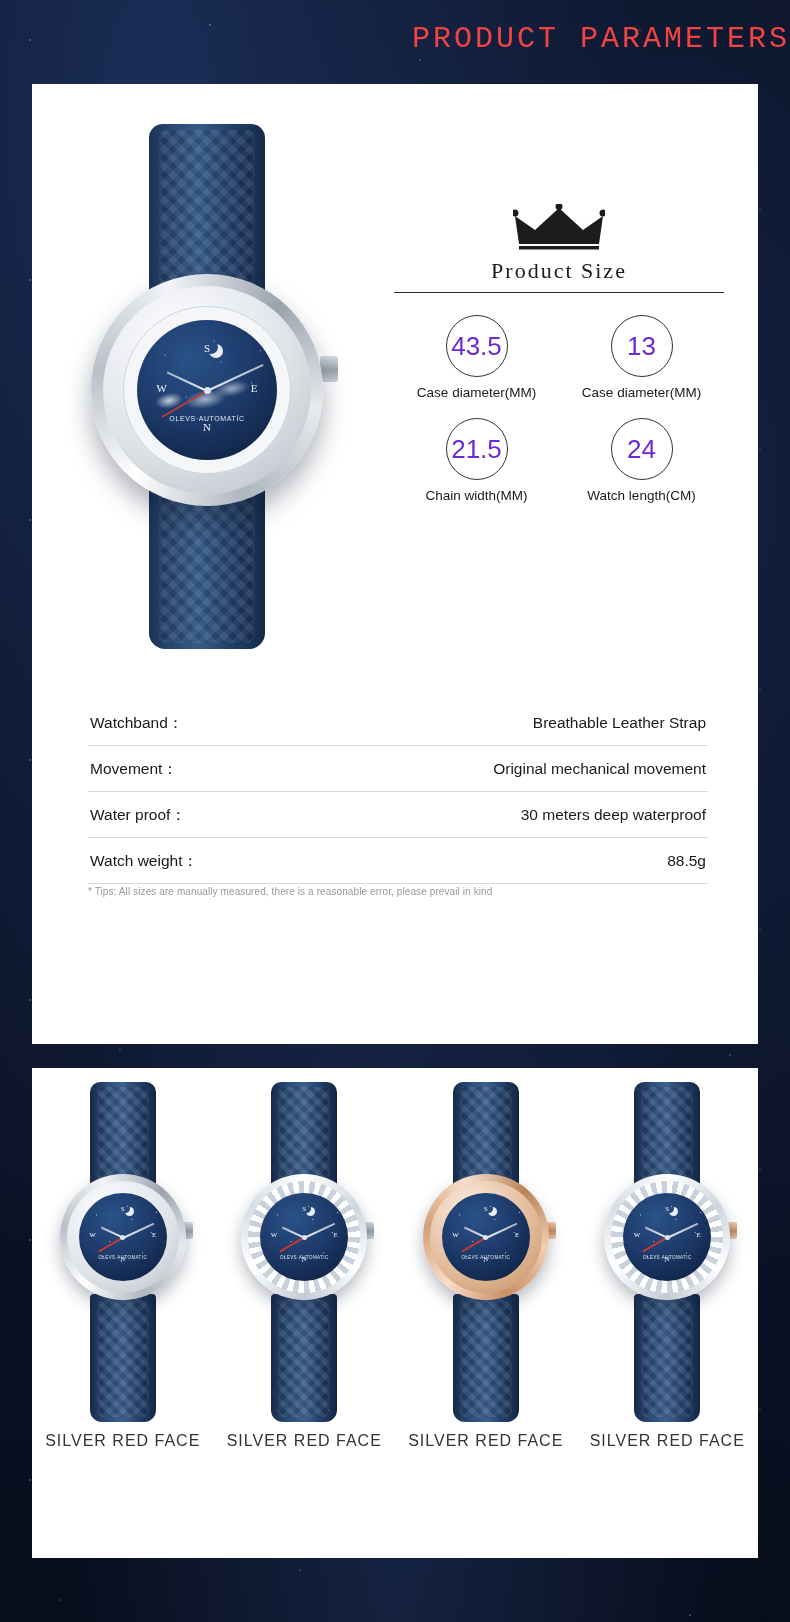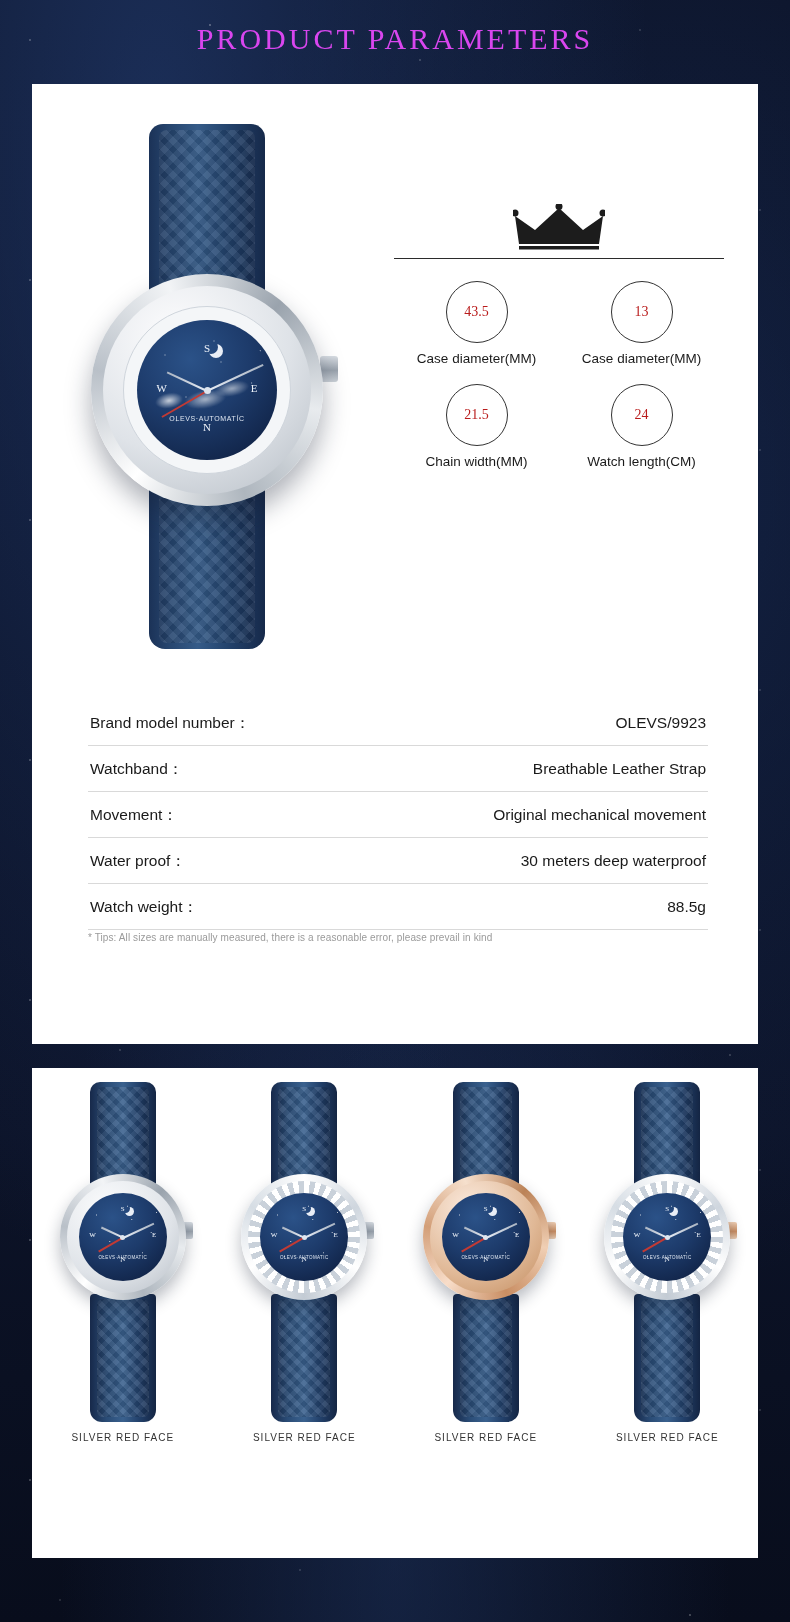--- a/index.html
+++ b/index.html
@@ -42,25 +42,25 @@
       radial-gradient(1px 1px at 760px 210px, rgba(255,255,255,0.5), transparent);
     background-repeat: repeat;
     background-size: 790px 240px;
     opacity: 0.9;
   }
 
   
   .title {
     position: absolute;
     top: 22px; left: 0; right: 0;
-    text-align: center;
-    color: #d946ef;
+    text-align: right;
+    color: #ef4444;
     font-size: 30px;
     letter-spacing: 3px;
-    font-family: Liberation Serif, serif;
+    font-family: Liberation Mono, monospace;
     font-weight: 400;
   }
 
   
   .card-main {
     position: absolute;
     left: 32px; top: 84px;
     width: 726px; height: 960px;
     background: #ffffff;
   }
@@ -178,22 +178,22 @@
   .size-title {
     text-align:center; font-family:"Liberation Serif", serif;
     font-size:22px; color:#1b1b1b; letter-spacing:2px; padding-bottom:8px;
   }
   .size-rule { height:1px; background:#2b2b2b; width:100%; margin-bottom:22px; }
   .spec-grid { display:flex; flex-wrap:wrap; }
   .spec-cell { width:50%; text-align:center; margin-bottom:18px; }
   .circle {
     width:62px; height:62px; border:1.4px solid #333; border-radius:50%;
     display:flex; align-items:center; justify-content:center;
-    margin:0 auto 8px; font-size:14px; color:#b91c1c;
-    font-family:Liberation Serif, serif;
+    margin:0 auto 8px; font-size:26px; color:#6d28d9;
+    font-family:Liberation Sans, sans-serif;
   }
   .spec-label { font-size:13.5px; color:#1a1a1a; }
 
   
   .param-table {
     position:absolute; left:56px; top:616px; width:620px;
   }
   .param-row {
     display:flex; justify-content:space-between; align-items:baseline;
     border-bottom:1px solid #d9d9d9;
@@ -239,21 +239,21 @@
   }
   .mini-dial {
     position:absolute; inset:19px; border-radius:50%;
     background: radial-gradient(circle at 38% 28%, #2b5288 0%, #1d3b6b 45%, #12264b 80%, #0d1b38 100%);
     overflow:hidden;
   }
   .mini-crown { position:absolute; right:-5px; top:140px; width:11px; height:17px; border-radius:2px; }
   .crown-silver { background:linear-gradient(180deg,#d8dde3,#9aa3ad 55%,#cdd3d9); }
   .crown-gold { background:linear-gradient(180deg,#f0cfb4,#c98e63 55%,#edd0b6); }
   .variant-label {
-    margin-top:10px; font-size:10px; letter-spacing:1px; color:#333;
+    margin-top:10px; font-size:16px; letter-spacing:1px; color:#333;
   }
   .mini-hand-h, .mini-hand-m {
     position:absolute; left:50%; top:50%; transform-origin:0 50%; height:1.6px;
     background:linear-gradient(90deg,#e7edf5,#aab4c2);
   }
   .mini-hand-h { width:24px; transform:rotate(205deg); }
   .mini-hand-m { width:34px; transform:rotate(-25deg); }
   .mini-hand-r { position:absolute; left:50%; top:50%; transform-origin:0 50%; width:28px; height:1.6px; background:#c23a34; transform:rotate(150deg); }
   .mini-pivot { position:absolute; left:50%; top:50%; width:5px; height:5px; margin:-2.5px 0 0 -2.5px; border-radius:50%; background:#dfe6ef; }
   .mini-moon { position:absolute; left:48%; top:13%; width:9px; height:9px; border-radius:50%; box-shadow:4px 3px 0 0 #e9eef6; }
@@ -323,20 +323,21 @@
   </div>
 
   <div class="size-block">
     <svg class="crown-icon" width="92" height="46" viewBox="0 0 92 46">
       <path d="M6 40 L2 12 L22 26 L46 4 L70 26 L90 12 L86 40 Z" fill="#1c1c1c"></path>
       <circle cx="2" cy="9" r="3.5" fill="#1c1c1c"></circle>
       <circle cx="90" cy="9" r="3.5" fill="#1c1c1c"></circle>
       <circle cx="46" cy="2.5" r="3.5" fill="#1c1c1c"></circle>
       <rect x="6" y="42" width="80" height="3.5" fill="#1c1c1c"></rect>
     </svg>
+    <div class="size-title">Product Size</div>
     <div class="size-rule"></div>
     <div class="spec-grid">
       <div class="spec-cell">
         <div class="circle">43.5</div>
         <div class="spec-label">Case diameter(MM)</div>
       </div>
       <div class="spec-cell">
         <div class="circle">13</div>
         <div class="spec-label">Case diameter(MM)</div>
       </div>
@@ -345,24 +346,20 @@
         <div class="spec-label">Chain width(MM)</div>
       </div>
       <div class="spec-cell">
         <div class="circle">24</div>
         <div class="spec-label">Watch length(CM)</div>
       </div>
     </div>
   </div>
 
   <div class="param-table">
-    <div class="param-row">
-      <div class="param-key">Brand model number：</div>
-      <div class="param-val">OLEVS/9923</div>
-    </div>
     <div class="param-row">
       <div class="param-key">Watchband：</div>
       <div class="param-val">Breathable Leather Strap</div>
     </div>
     <div class="param-row">
       <div class="param-key">Movement：</div>
       <div class="param-val">Original mechanical movement</div>
     </div>
     <div class="param-row">
       <div class="param-key">Water proof：</div>

